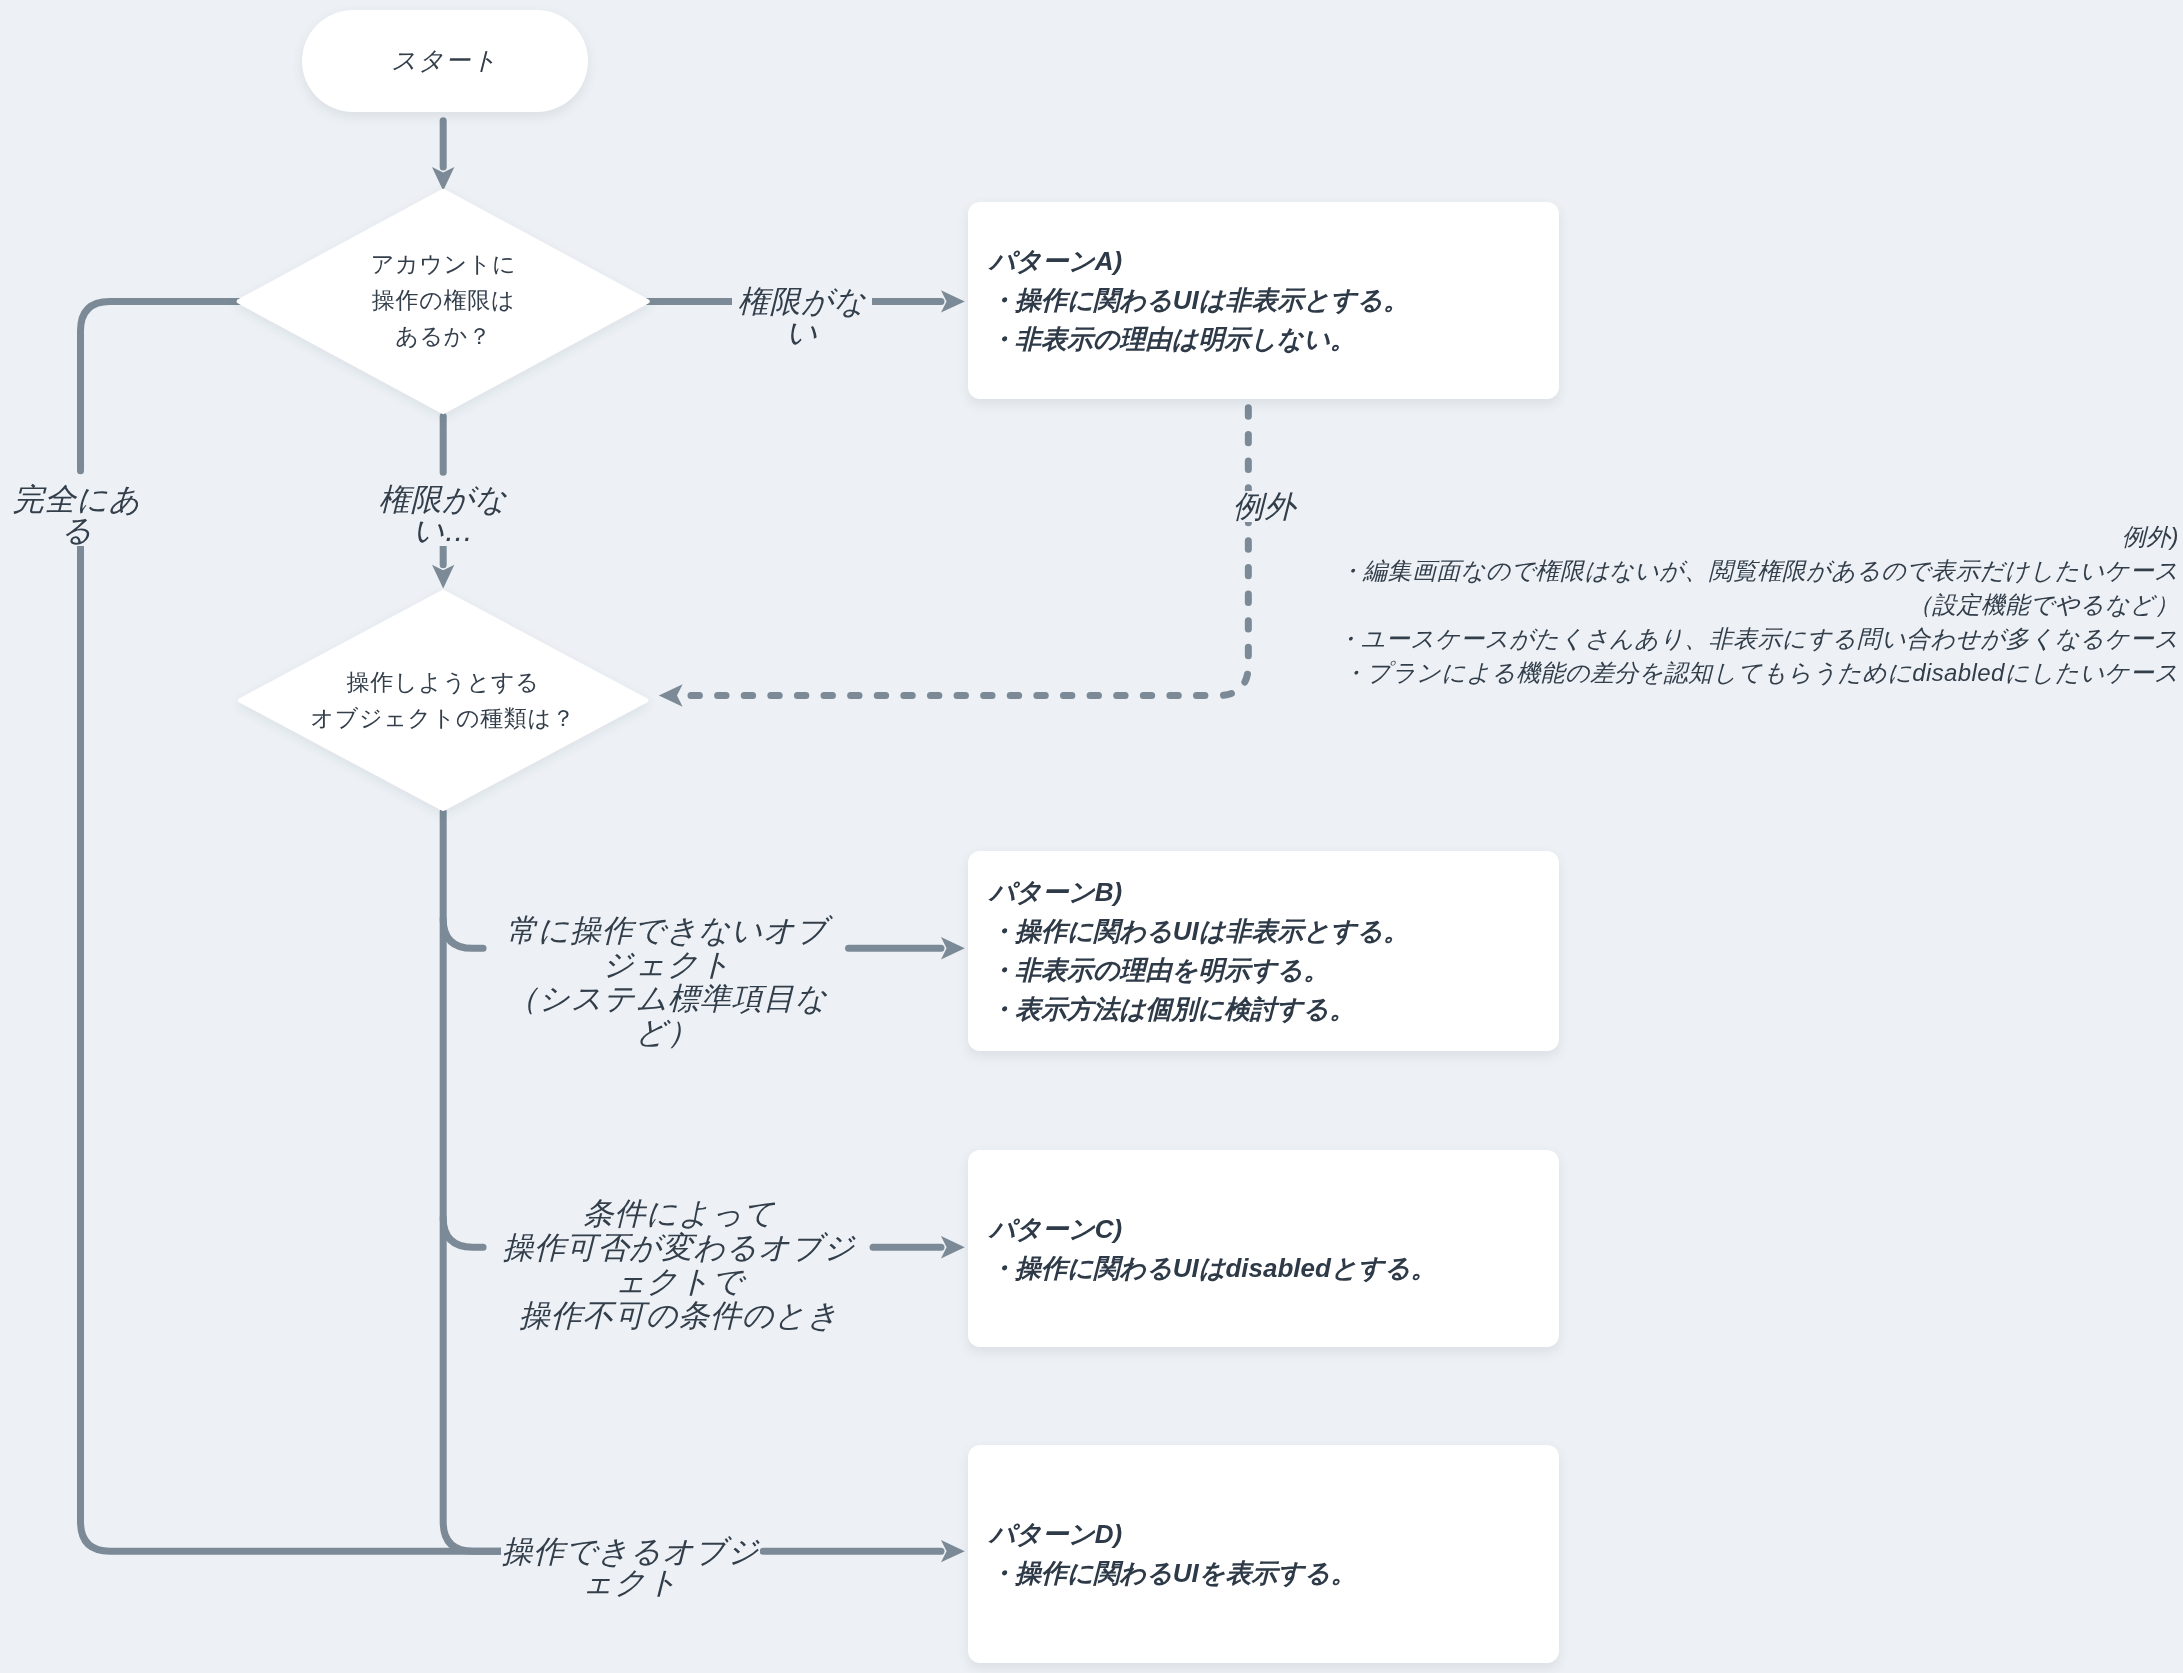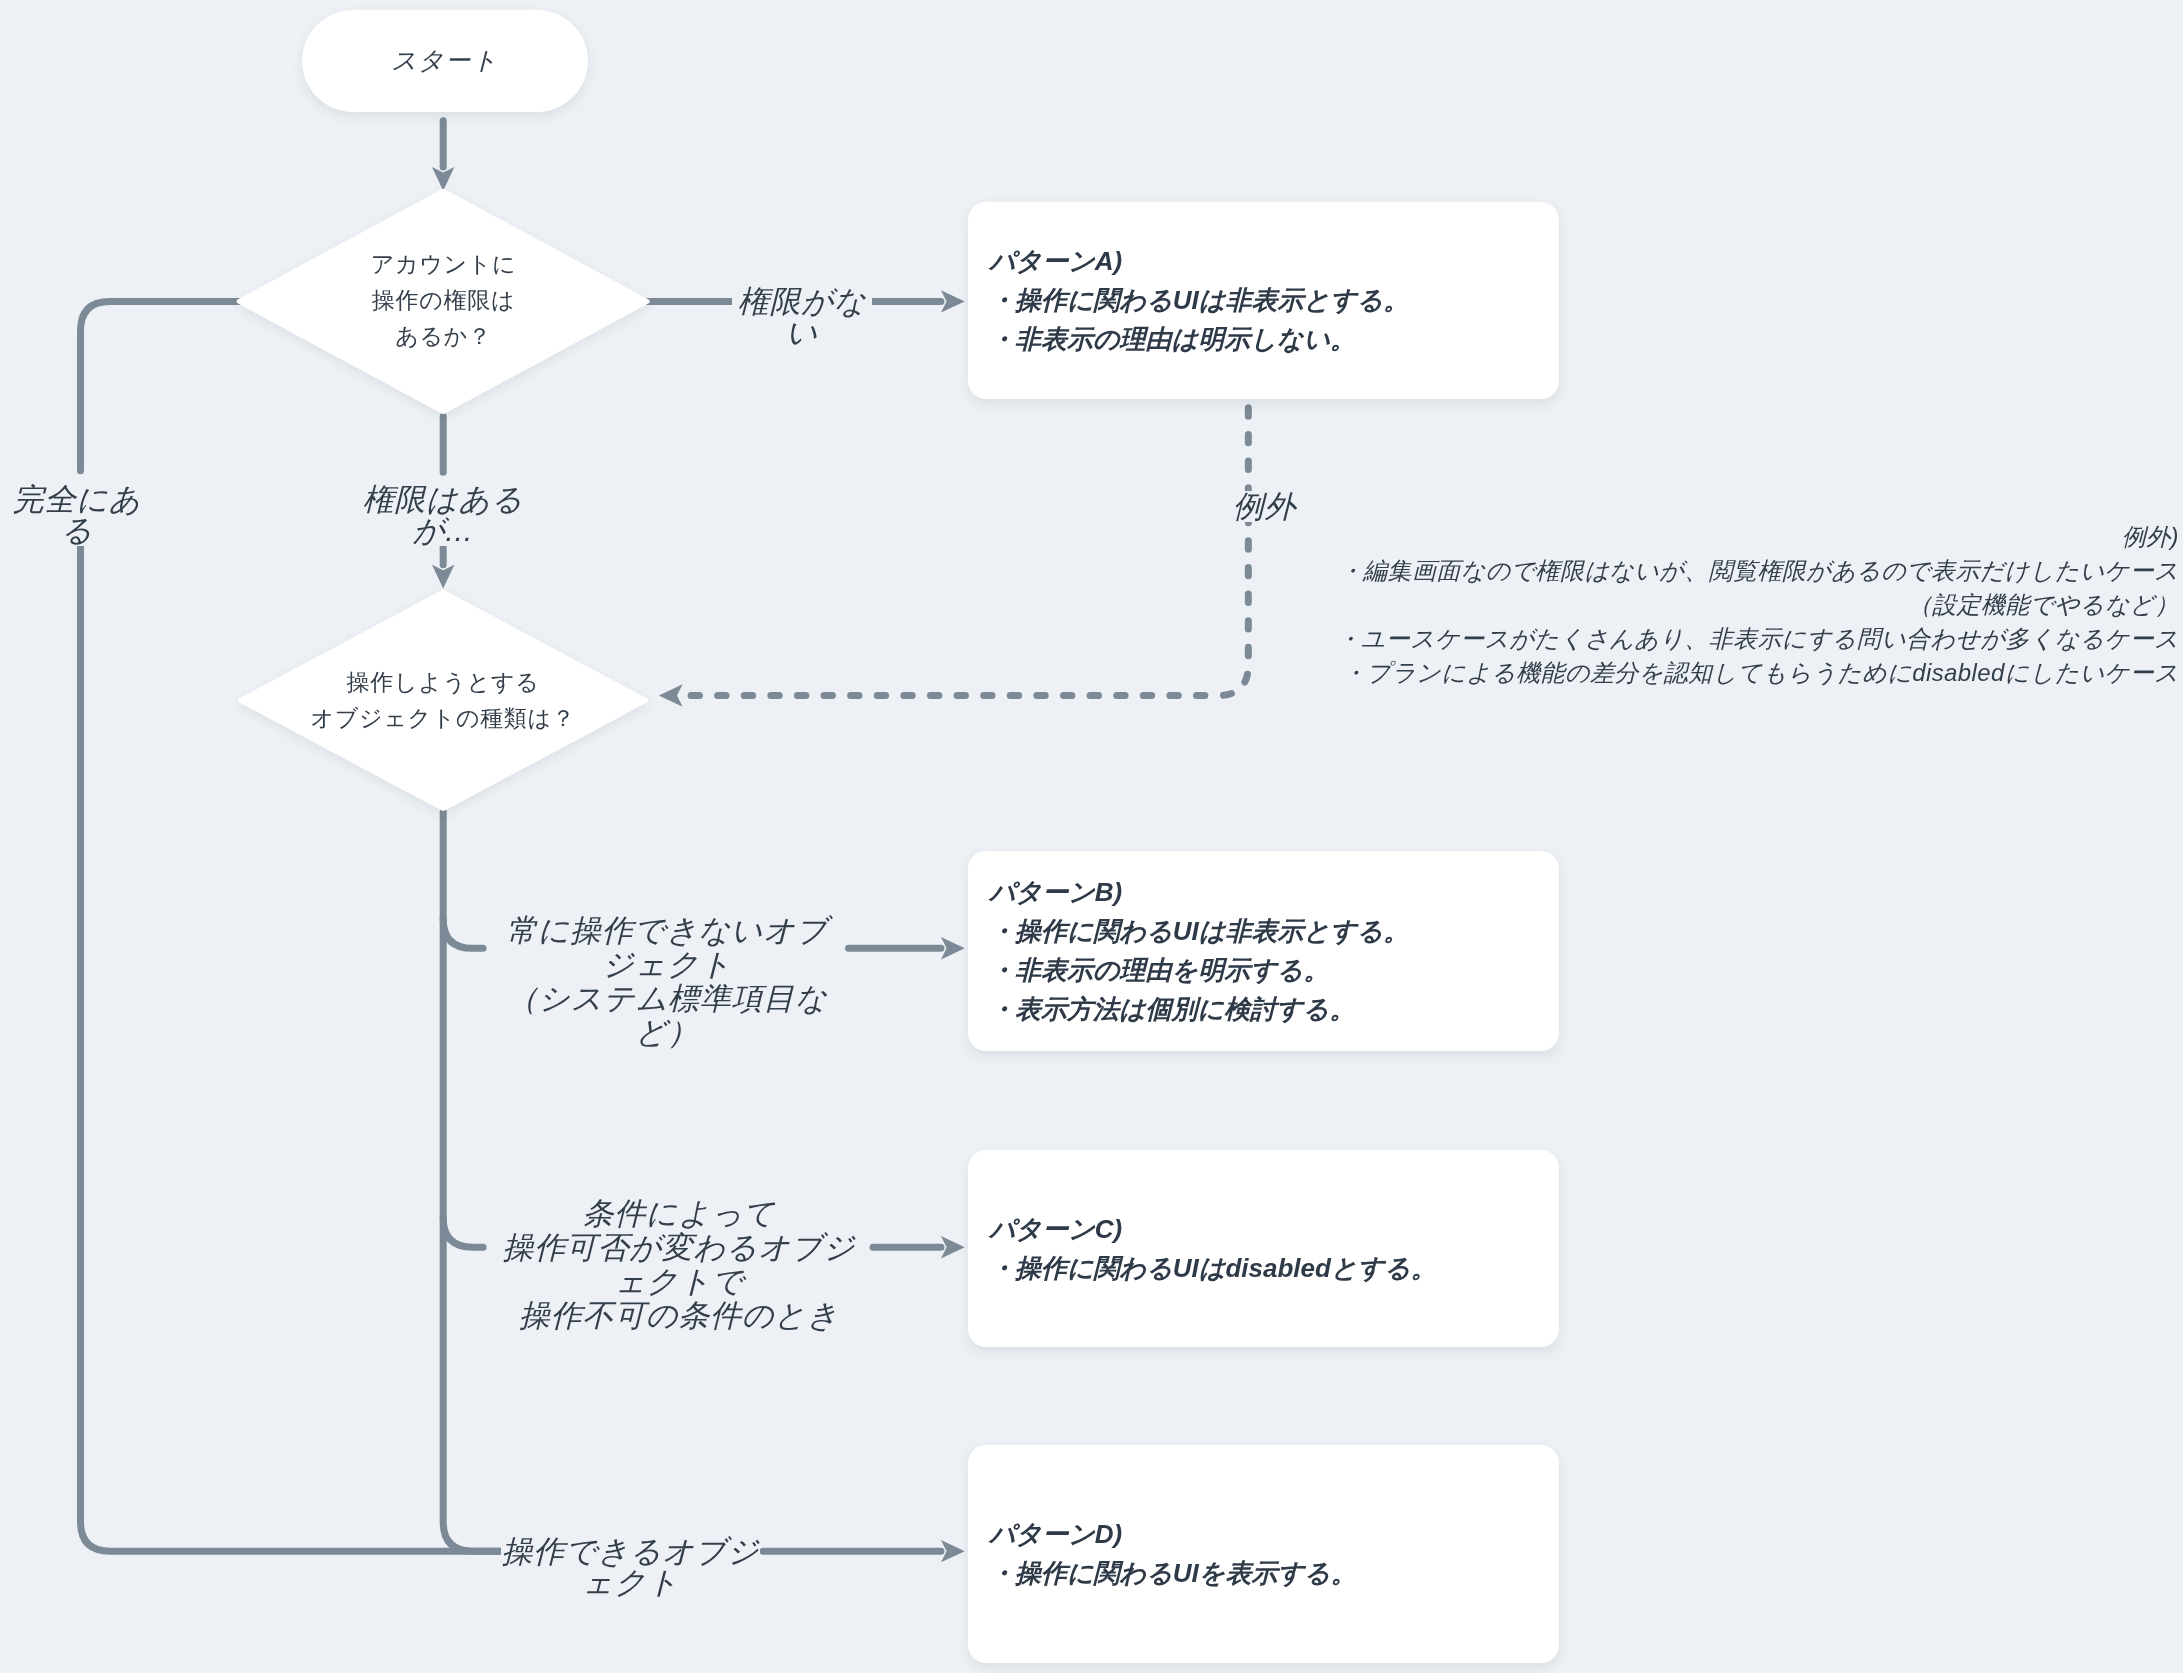--- a/index.html
+++ b/index.html
@@ -18,21 +18,21 @@
     background:#fff;border-radius:51px;
     box-shadow:0 4.2px 11.2px rgba(49,70,90,.10);
     display:flex;align-items:center;justify-content:center;
     font-size:25px;letter-spacing:1.4px;
   }
   .dtext{
     position:absolute;z-index:3;text-align:center;
     font-size:23px;line-height:36px;letter-spacing:0.7px;
   }
   .pbox{
-    left:968px;width:591px;background:#fff;border-radius:18px;
+    left:968px;width:591px;background:#fff;border-radius:12px;
     box-shadow:0 4.2px 11.2px rgba(49,70,90,.10);
     display:flex;flex-direction:column;justify-content:center;
     padding-left:21px;padding-right:14px;
     font-size:26px;line-height:39px;font-weight:700;color:#2e3a47;
   }
   .lbl{
     background:#edf1f5;text-align:center;
     font-size:31px;line-height:31px;letter-spacing:0.7px;
   }
   .lbl.multi{line-height:34px;}
@@ -125,21 +125,21 @@
 
   <div class="node pbox" style="top:1445px;height:218px;">
     <div>パターンD)</div>
     <div>・操作に関わるUIを表示する。</div>
   </div>
 
   <div class="lbl" style="left:732px;top:286px;width:140px;">権限がない</div>
 
   <div class="lbl" style="left:7px;top:484px;width:140px;">完全にある</div>
 
-  <div class="lbl" style="left:352px;top:484px;width:182px;">権限はあるが...</div>
+  <div class="lbl" style="left:352px;top:484px;width:182px;">権限がない...</div>
 
   <div class="lbl" style="left:1226px;top:491px;width:77px;">例外</div>
 
   <div class="lbl multi" style="left:490px;top:914px;width:354px;">
     <div>常に操作できないオブジェクト</div>
     <div>（システム標準項目など）</div>
   </div>
 
   <div class="lbl multi" style="left:490px;top:1197px;width:378px;">
     <div>条件によって</div>

